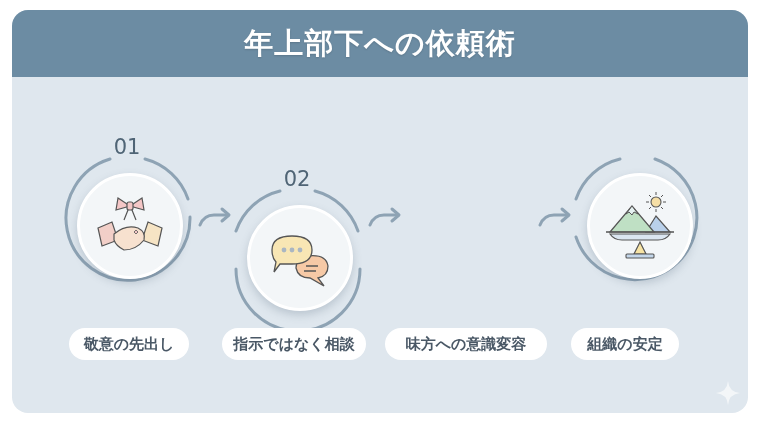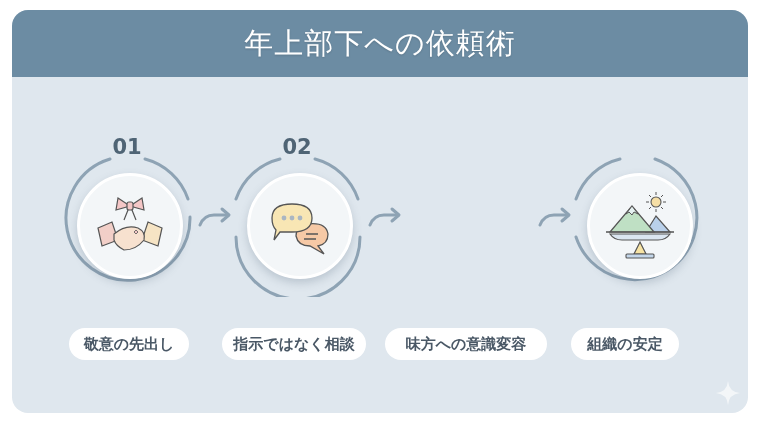--- a/index.html
+++ b/index.html
@@ -1,21 +1,21 @@
 <!DOCTYPE html>
 <html><head>
 <meta charset="utf-8">
 <style>
   html,body{margin:0;padding:0;background:#ffffff;}
   body{width:760px;height:425px;position:relative;overflow:hidden;font-family:"DejaVu Sans","Liberation Sans",sans-serif;}
   .card{position:absolute;left:12px;top:10px;width:736px;height:403px;border-radius:16px;background:#dfe7ee;overflow:hidden;}
   .header{position:absolute;left:0;top:0;width:100%;height:67px;background:#6c8ca3;display:flex;align-items:center;justify-content:center;}
-  .title{color:#ffffff;font-size:29px;font-weight:normal;letter-spacing:1px;text-shadow:0 1px 2px rgba(0,0,0,0.15);}
+  .title{color:#ffffff;font-size:29px;font-weight:bold;letter-spacing:1px;text-shadow:0 1px 2px rgba(0,0,0,0.15);}
   .step{position:absolute;top:127px;width:150px;height:160px;}
-  .num{position:absolute;left:0;width:100%;top:-2px;text-align:center;font-size:21px;font-weight:bold;color:#4f6475;font-family:"DejaVu Sans",sans-serif;}
+  .num{position:absolute;left:0;width:100%;top:-2px;text-align:center;font-size:21px;font-weight:normal;color:#4f6475;font-family:"DejaVu Sans",sans-serif;}
   .ring{position:absolute;left:0;top:0;}
   .inner{position:absolute;left:25px;top:36px;width:100px;height:100px;border-radius:50%;background:#f3f6f8;border:3px solid #ffffff;box-shadow:0 4px 8px rgba(80,100,120,0.25);display:flex;align-items:center;justify-content:center;}
   .pill{position:absolute;top:318px;height:32px;border-radius:16px;background:#ffffff;color:#4a5866;font-size:15px;font-weight:bold;display:flex;align-items:center;justify-content:center;padding:0 9px;white-space:nowrap;}
   .sparkle{position:absolute;right:8px;bottom:8px;}
 </style>
 </head>
 <body>
 
 <div class="card">
   <div class="header">
@@ -40,21 +40,21 @@
         <path d="M42 44 l2 -2 l2 2 l-2 2 z" fill="#f4c6c6" stroke="#555" stroke-width="0.8"></path>
       </svg>
     </div>
   </div>
 
   <svg style="position:absolute;left:186px;top:191px;" width="40" height="30">
     <path d="M2 24 Q6 14 16 14 L30 14" fill="none" stroke="#8ea3b4" stroke-width="3" stroke-linecap="round"></path>
     <path d="M24 8 L31 14 L24 20" fill="none" stroke="#8ea3b4" stroke-width="3" stroke-linecap="round" stroke-linejoin="round"></path>
   </svg>
 
-  <div class="step" style="left:210px;">
+  <div class="step" style="left:210px;margin-top:32px;">
     <svg class="ring" width="150" height="160">
       <path d="M58 22 A62 62 0 0 0 14 62" fill="none" stroke="#8ea3b4" stroke-width="3" stroke-linecap="round"></path>
       <path d="M14 100 A62 62 0 0 0 138 100" fill="none" stroke="#8ea3b4" stroke-width="3" stroke-linecap="round"></path>
       <path d="M93 22 A62 62 0 0 1 136 62" fill="none" stroke="#8ea3b4" stroke-width="3" stroke-linecap="round"></path>
     </svg>
     <div class="num">02</div>
     <div class="inner">
       <svg width="76" height="76" viewBox="0 0 76 76">
         <path d="M46 36 Q64 34 66 46 Q66 56 56 58 L62 66 L48 58 Q36 58 34 48 Q34 38 46 36 Z" fill="#f6c9a6" stroke="#555" stroke-width="1.3"></path>
         <path d="M44 46 L56 46 M42 51 L54 51" stroke="#555" stroke-width="1.3"></path>

